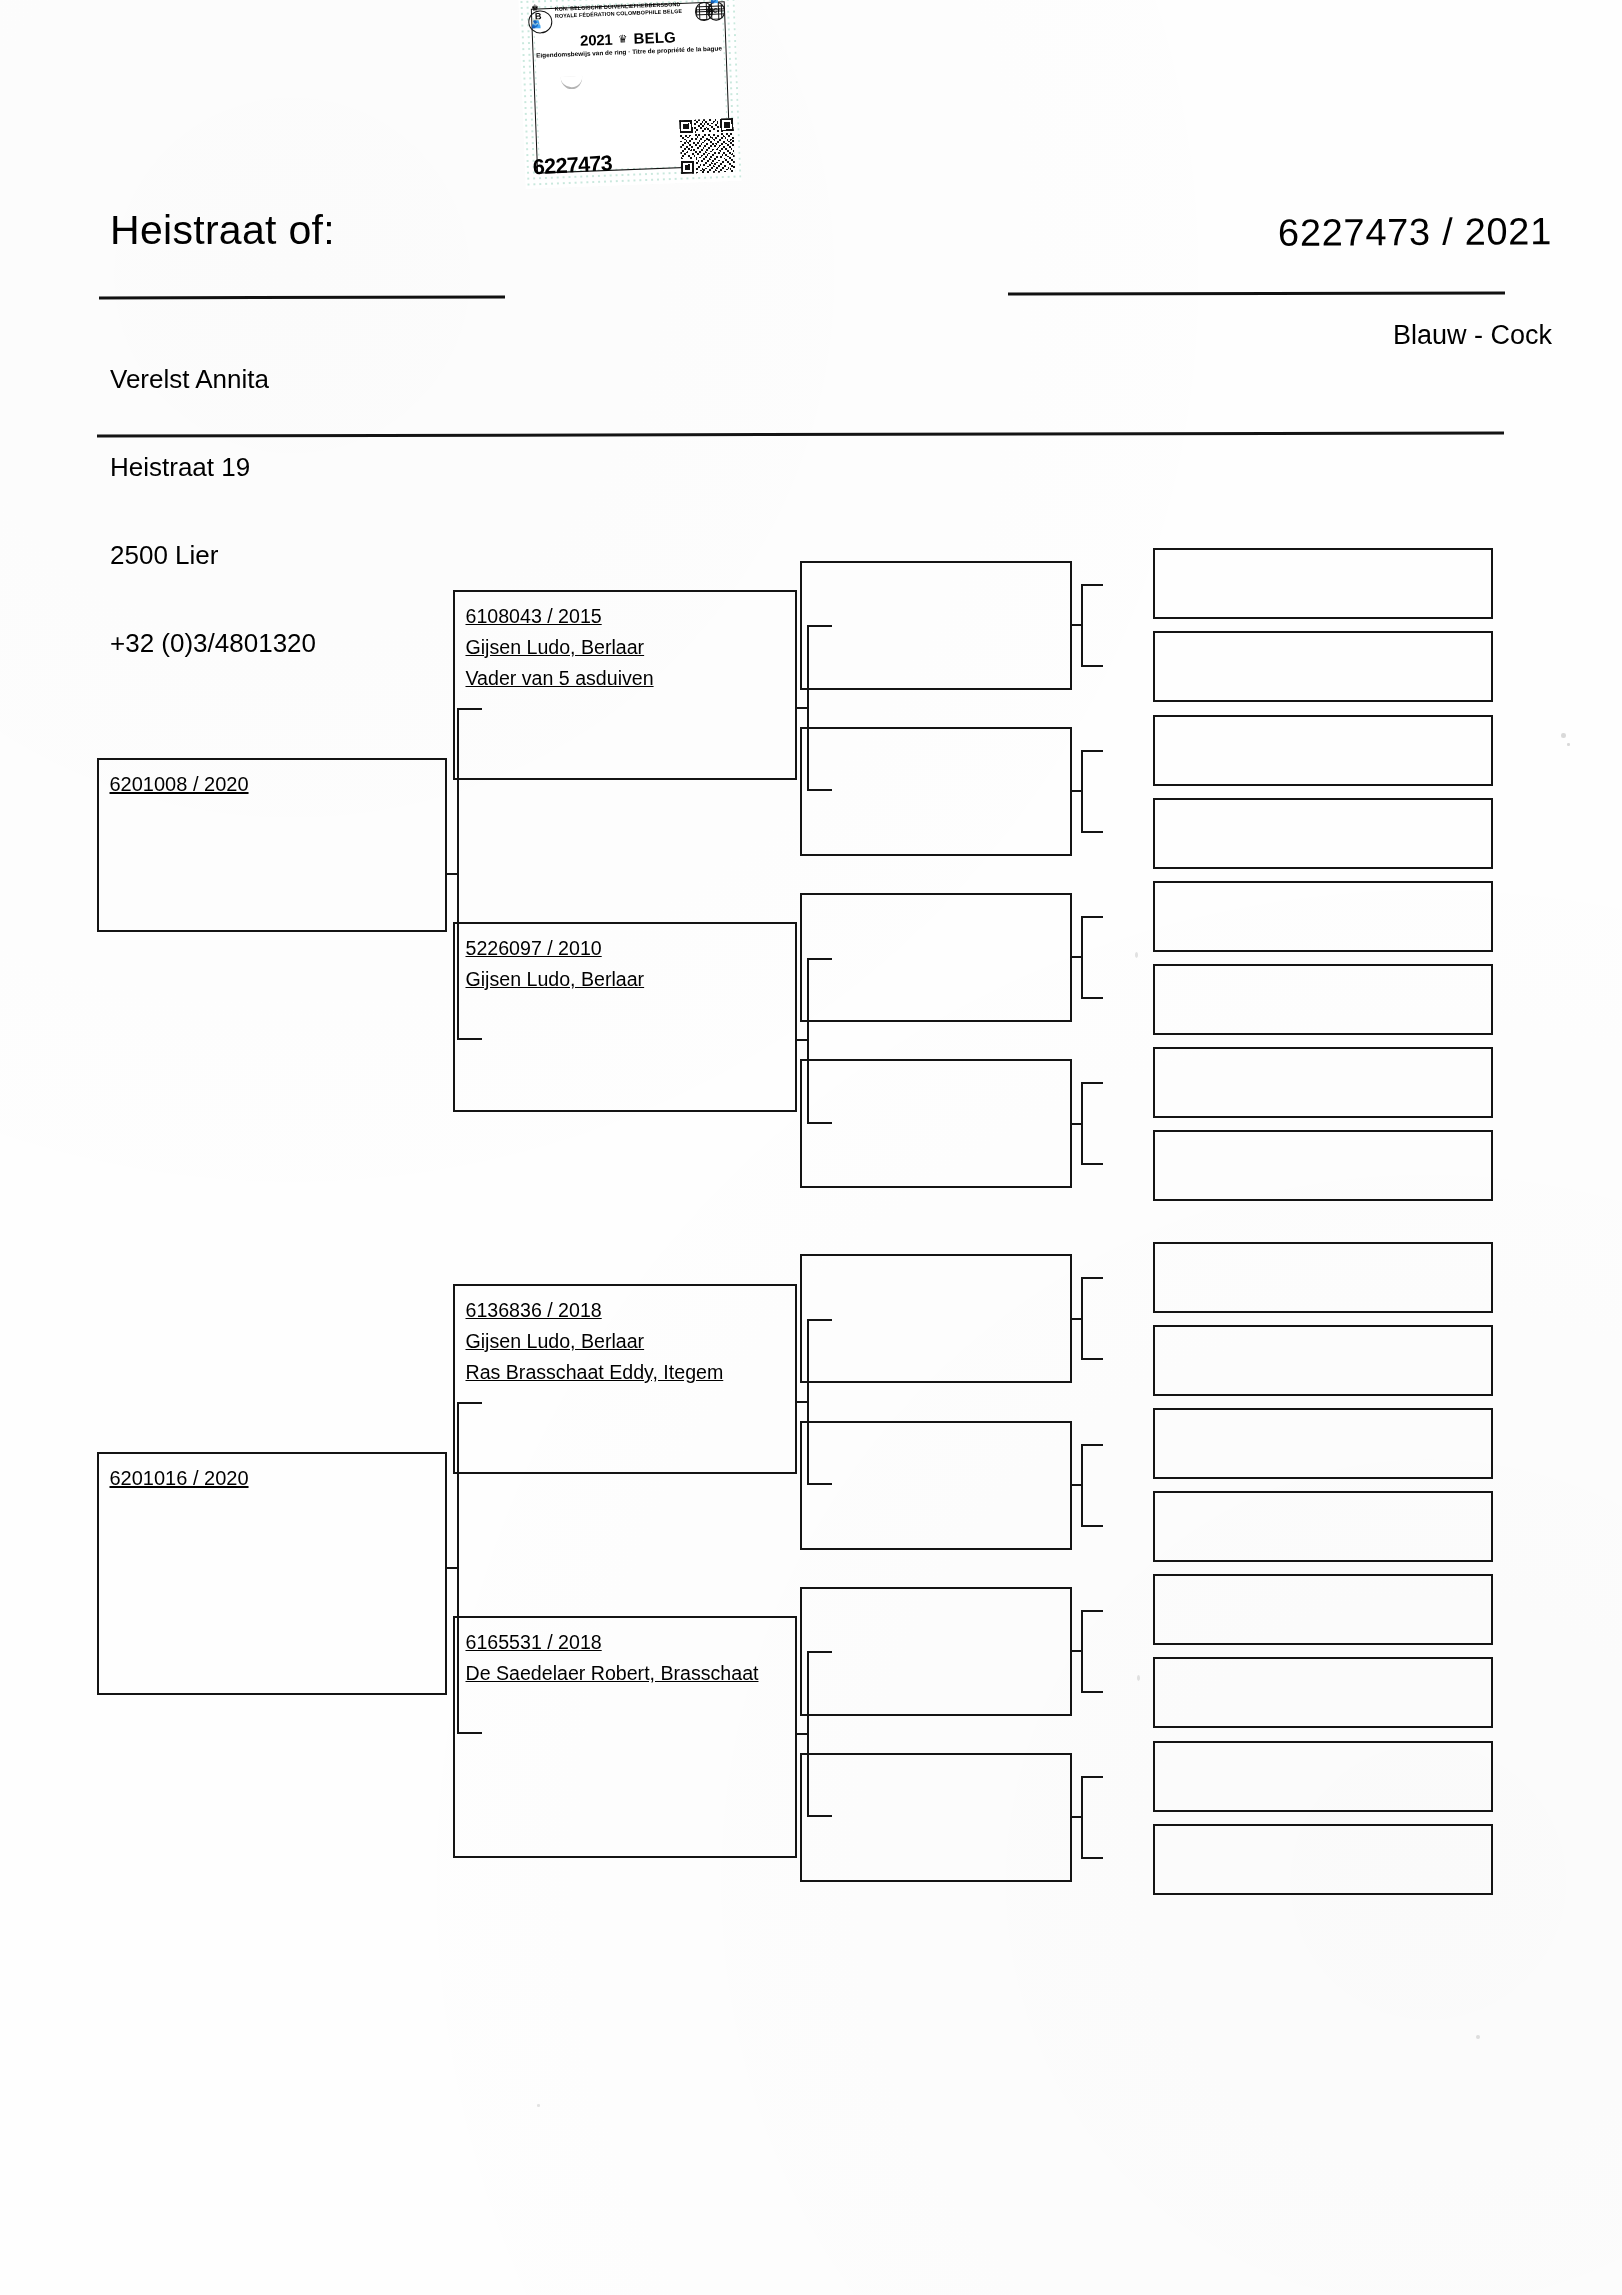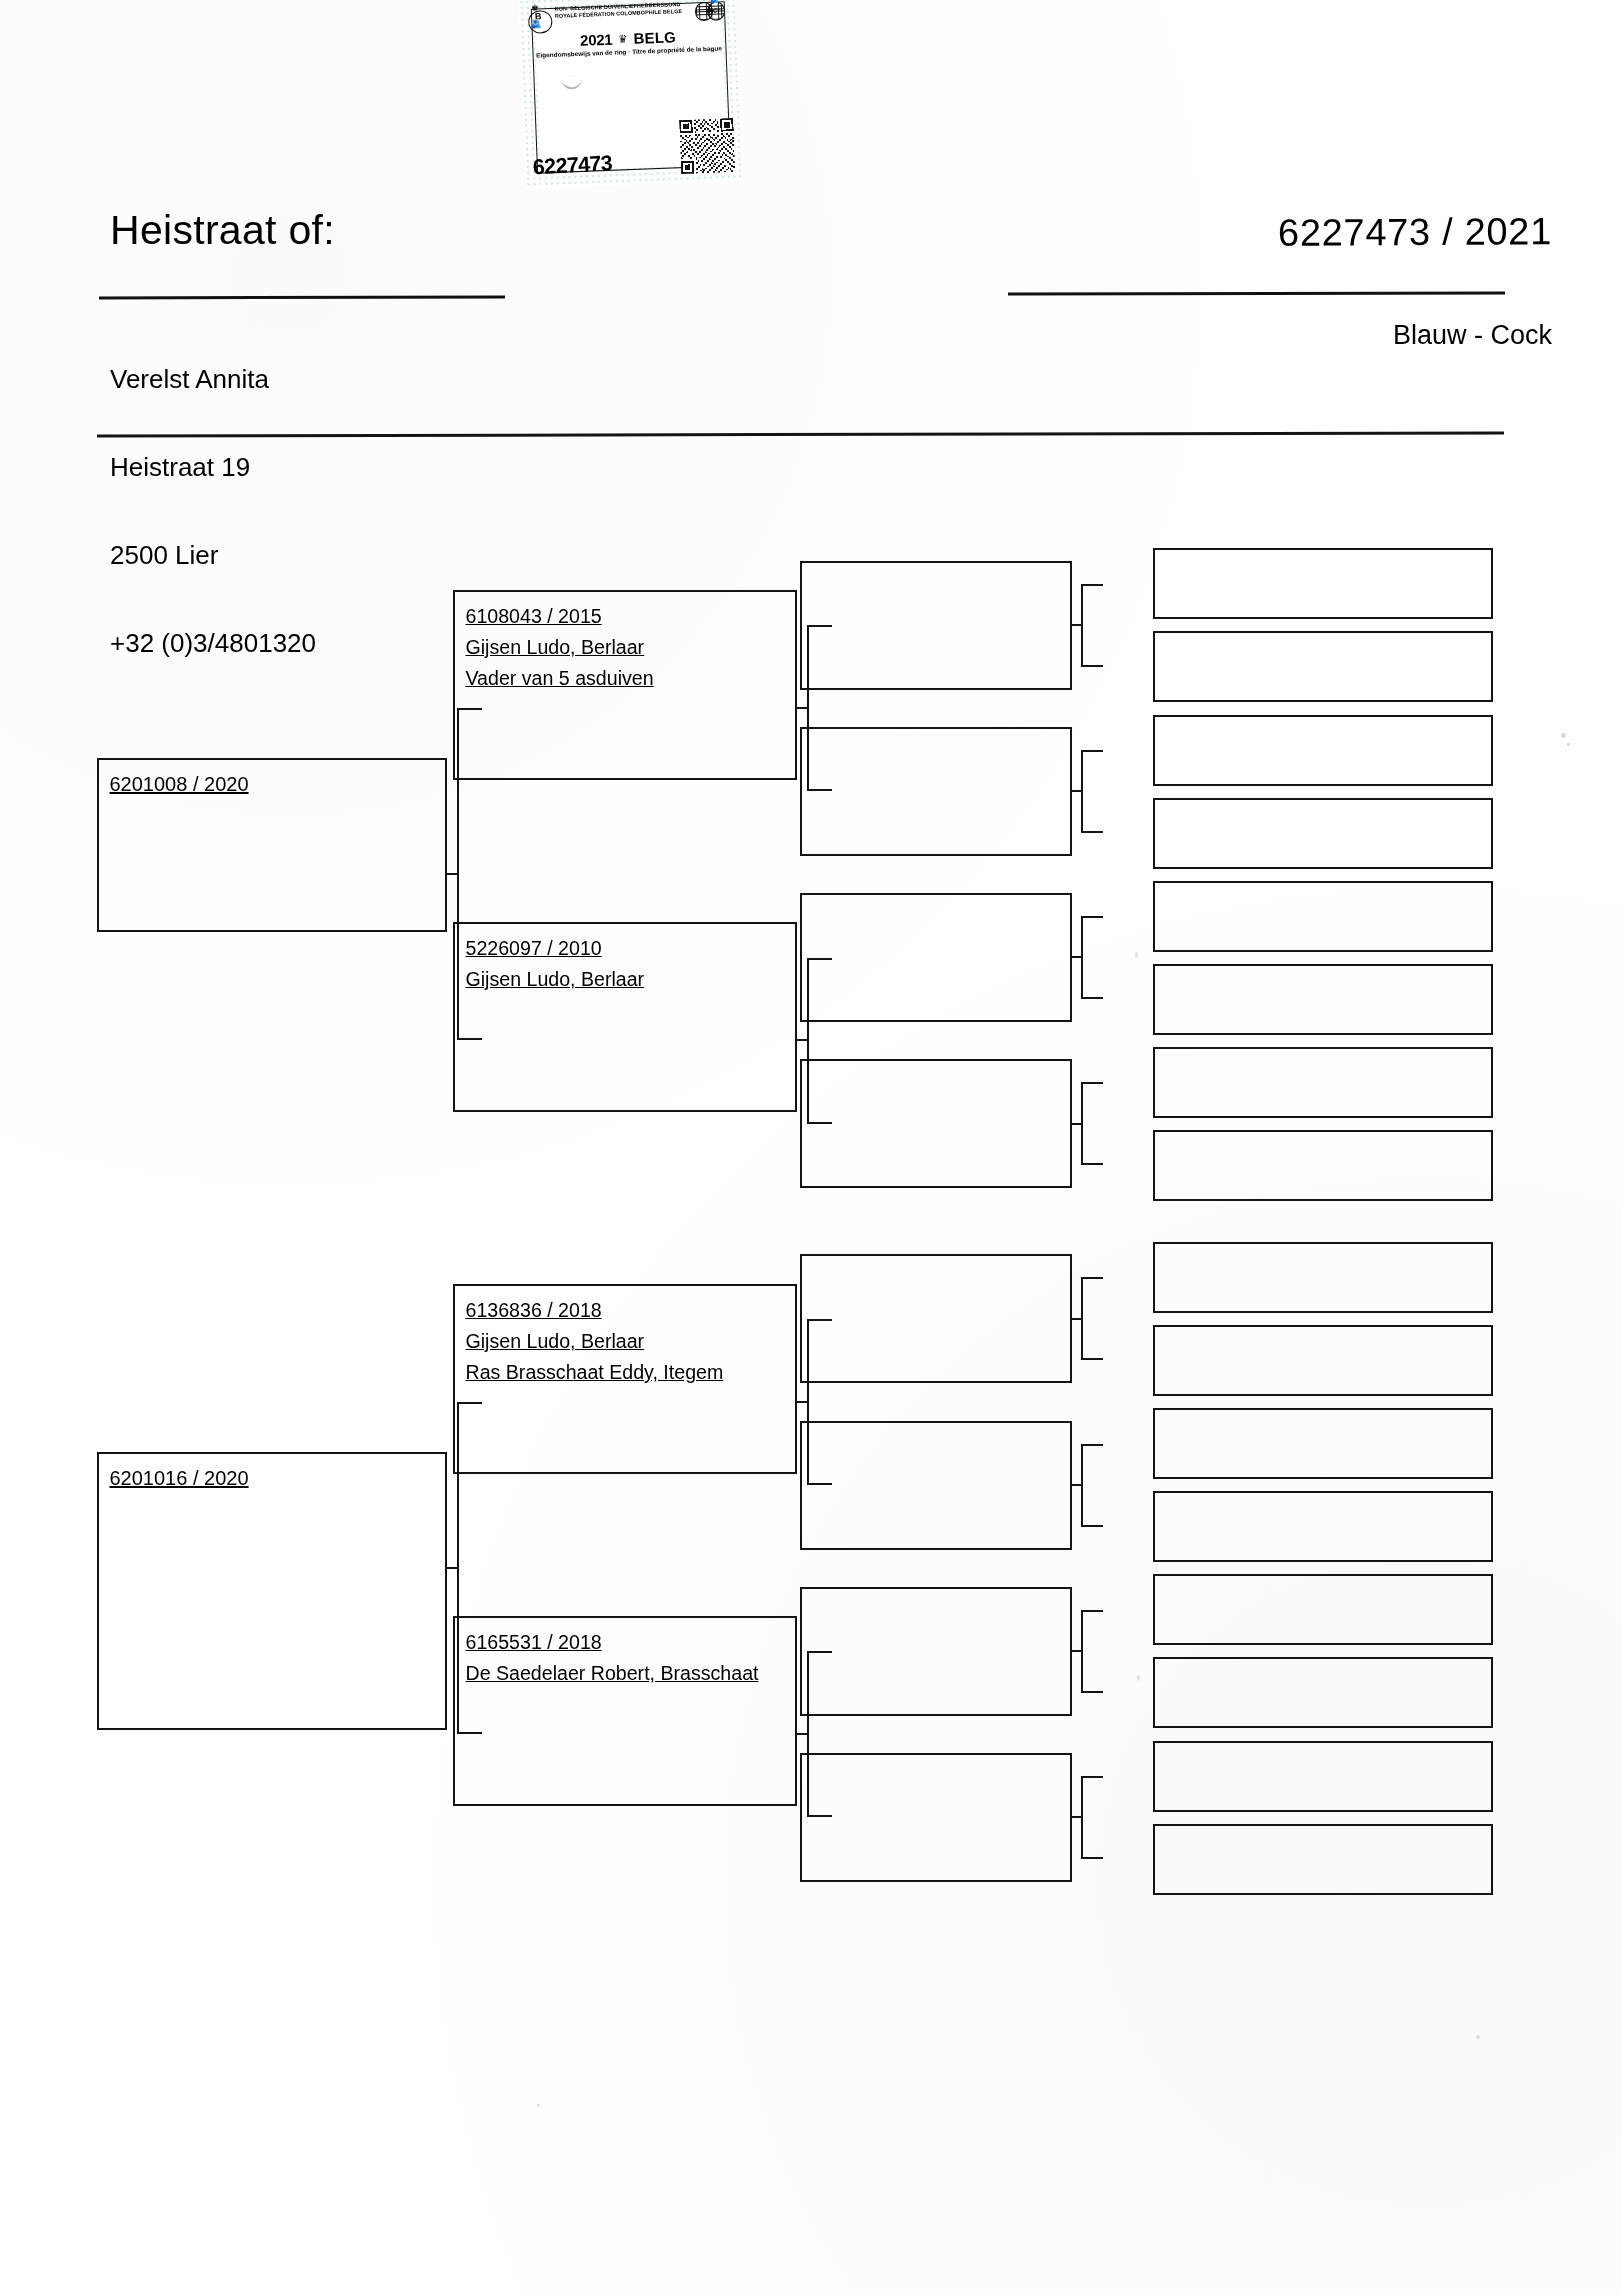--- a/index.html
+++ b/index.html
@@ -428,32 +428,32 @@
       </div>
       <div class="conn top bot" style="left: 807px; top: 958px; width: 25px; height: 166px;"></div>
       <div class="stub" style="left: 797px; top: 1039px; width: 11.8px; height: 2px;"></div>
       <div class="pbox g2" style="left: 453px; top: 1284px; width: 344px; height: 190px;">
         <div class="ln">6136836 / 2018</div>
         <div class="ln">Gijsen Ludo, Berlaar</div>
         <div class="ln">Ras Brasschaat Eddy, Itegem</div>
       </div>
       <div class="conn top bot" style="left: 807px; top: 1319px; width: 25px; height: 166px;"></div>
       <div class="stub" style="left: 797px; top: 1401px; width: 11.8px; height: 2px;"></div>
-      <div class="pbox g2" style="left: 453px; top: 1616px; width: 344px; height: 190px;">
+      <div class="pbox g2" style="left: 453px; top: 1616px; width: 344px; height: 242px;">
         <div class="ln">6165531 / 2018</div>
         <div class="ln">De Saedelaer Robert, Brasschaat</div>
       </div>
       <div class="conn top bot" style="left: 807px; top: 1651px; width: 25px; height: 166px;"></div>
       <div class="stub" style="left: 797px; top: 1733px; width: 11.8px; height: 2px;"></div>
       <div class="pbox g1" style="left: 97px; top: 758px; width: 350px; height: 174px;">
         <div class="ln">6201008 / 2020</div>
       </div>
       <div class="conn top bot" style="left: 457px; top: 708px; width: 25px; height: 332px;"></div>
       <div class="stub" style="left: 447px; top: 873px; width: 11.8px; height: 2px;"></div>
-      <div class="pbox g1" style="left: 97px; top: 1452px; width: 350px; height: 278px;">
+      <div class="pbox g1" style="left: 97px; top: 1452px; width: 350px; height: 243px;">
         <div class="ln">6201016 / 2020</div>
       </div>
       <div class="conn top bot" style="left: 457px; top: 1402px; width: 25px; height: 332px;"></div>
       <div class="stub" style="left: 447px; top: 1567px; width: 11.8px; height: 2px;"></div>
     </div>
 
   <div class="speck" style="left:1561px;top:733px;width:4.6px;height:4.6px;"></div>
   <div class="speck" style="left:1567px;top:743px;width:2.6px;height:2.6px;"></div>
   <div class="speck" style="left:1135px;top:952px;width:3.3px;height:5.9px;opacity:.4;"></div>
   <div class="speck" style="left:1137px;top:1675px;width:3.3px;height:5.9px;opacity:.4;"></div>

